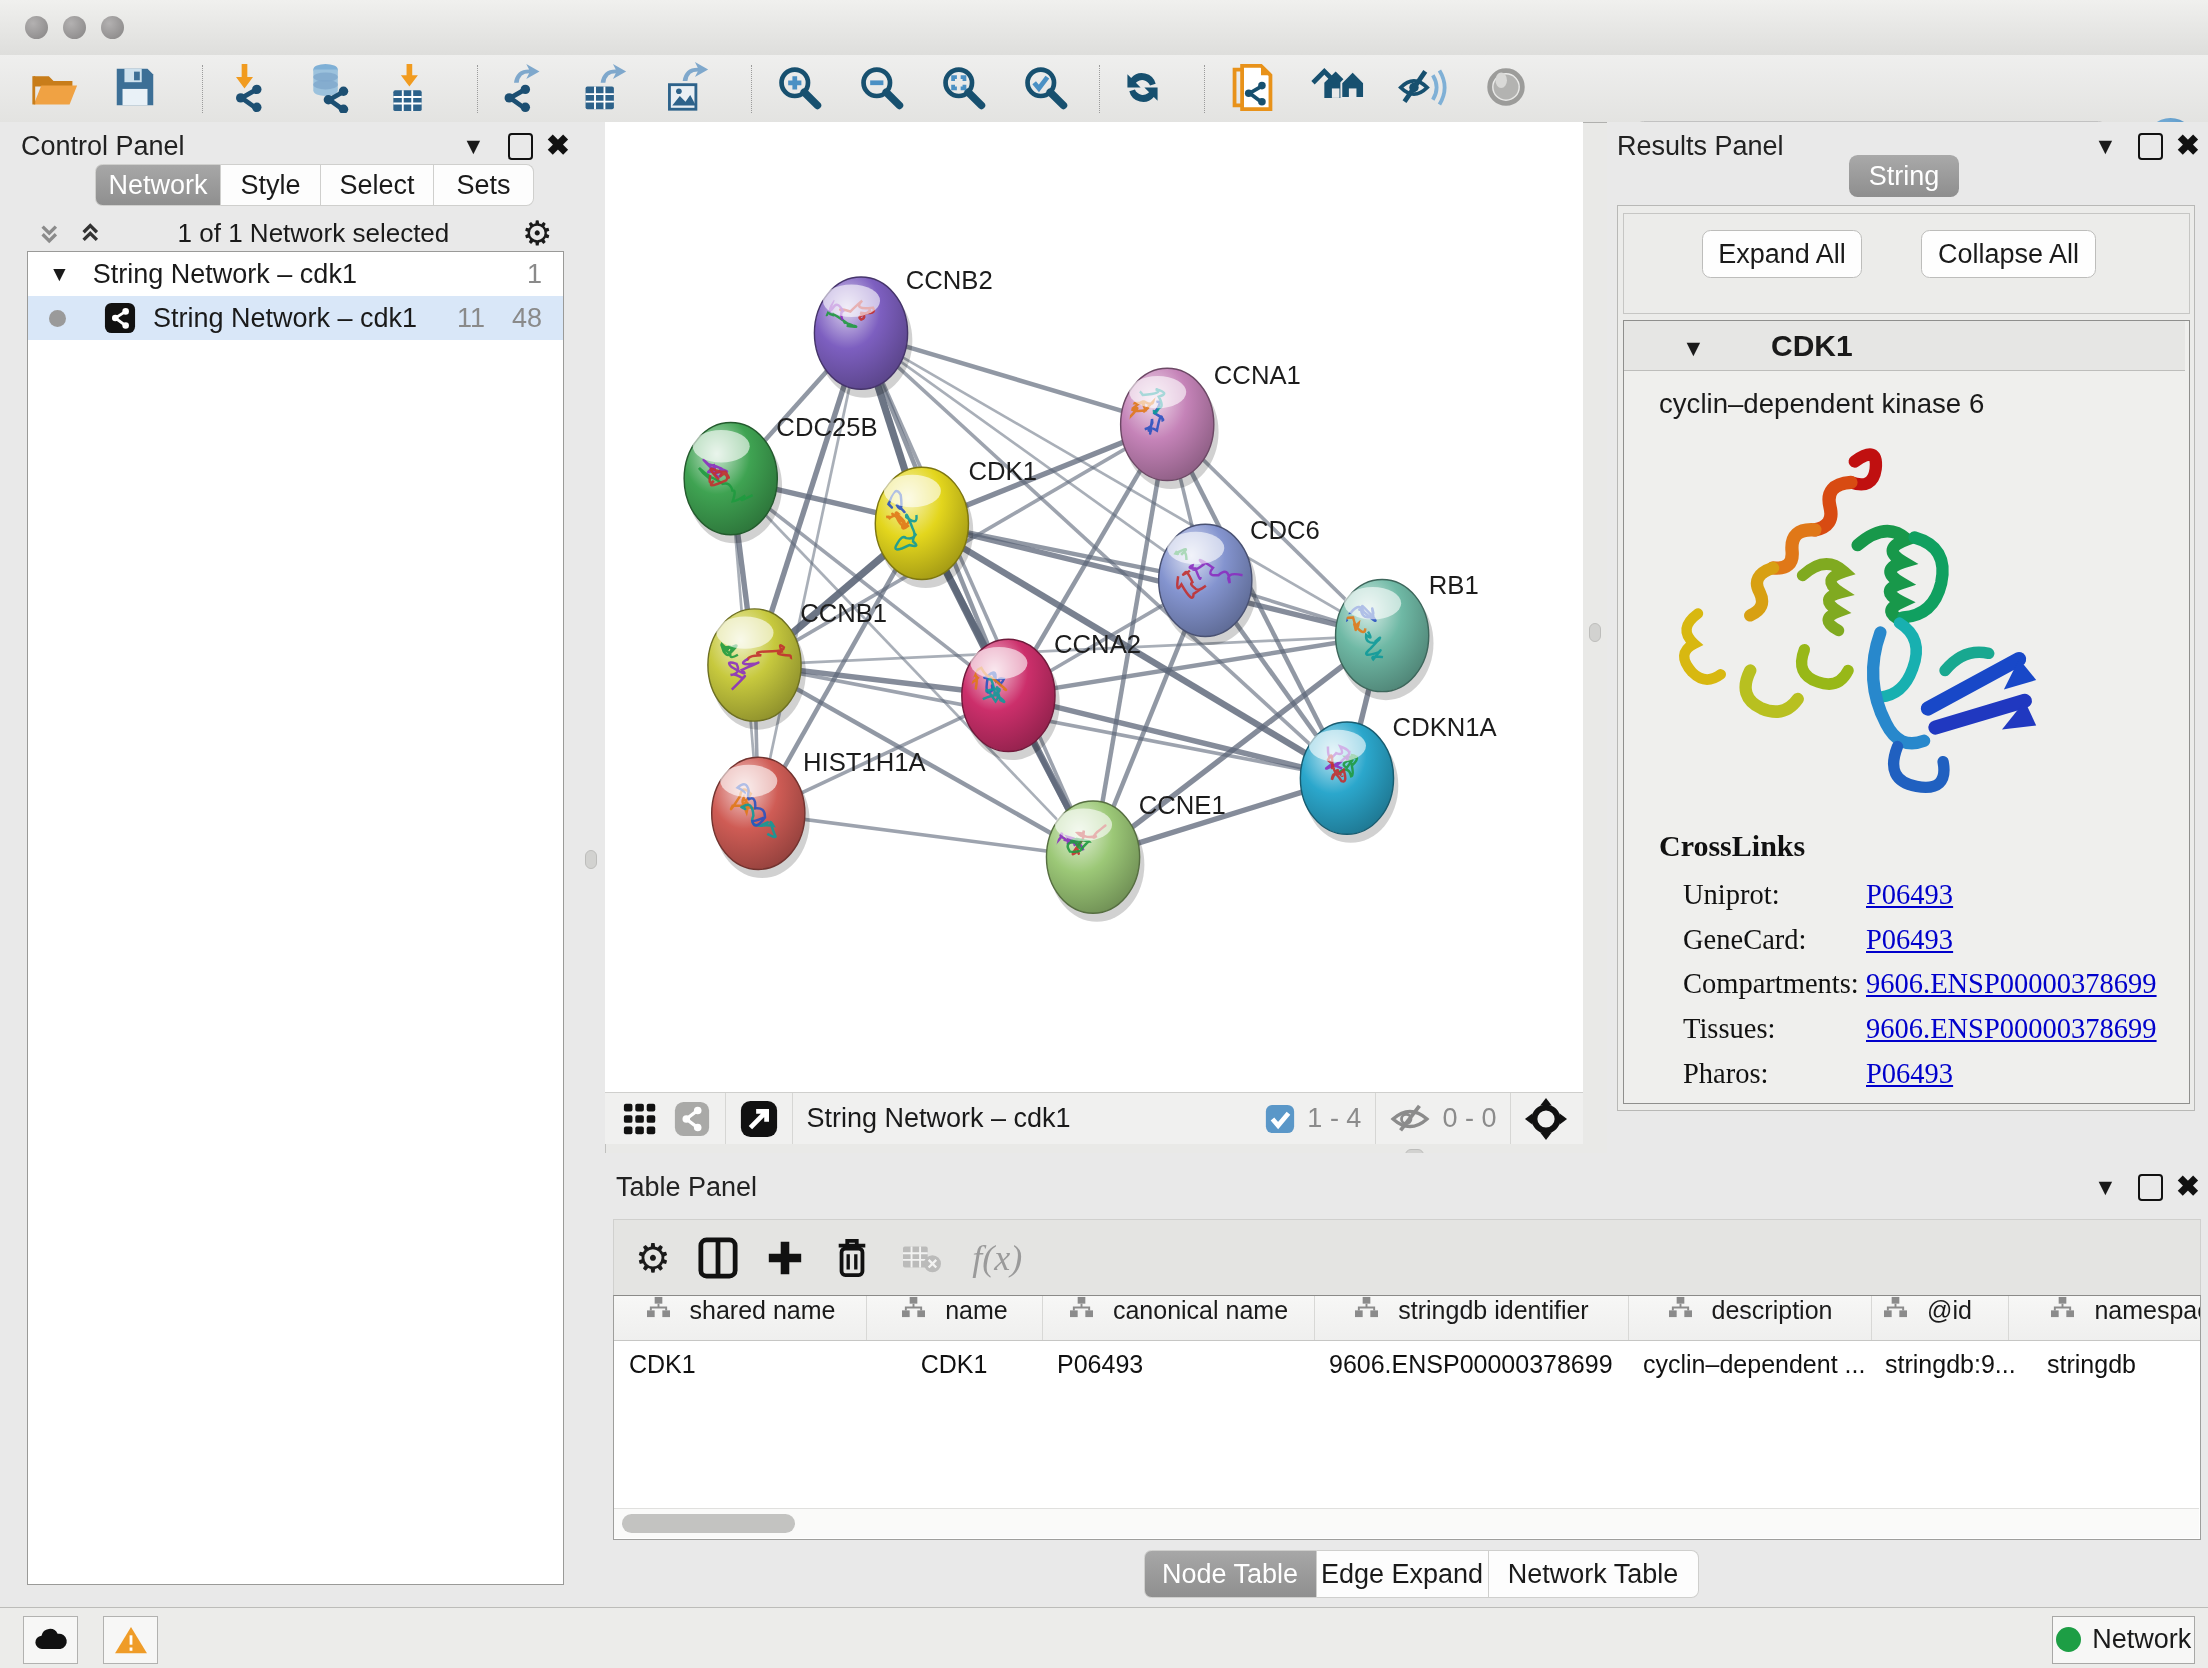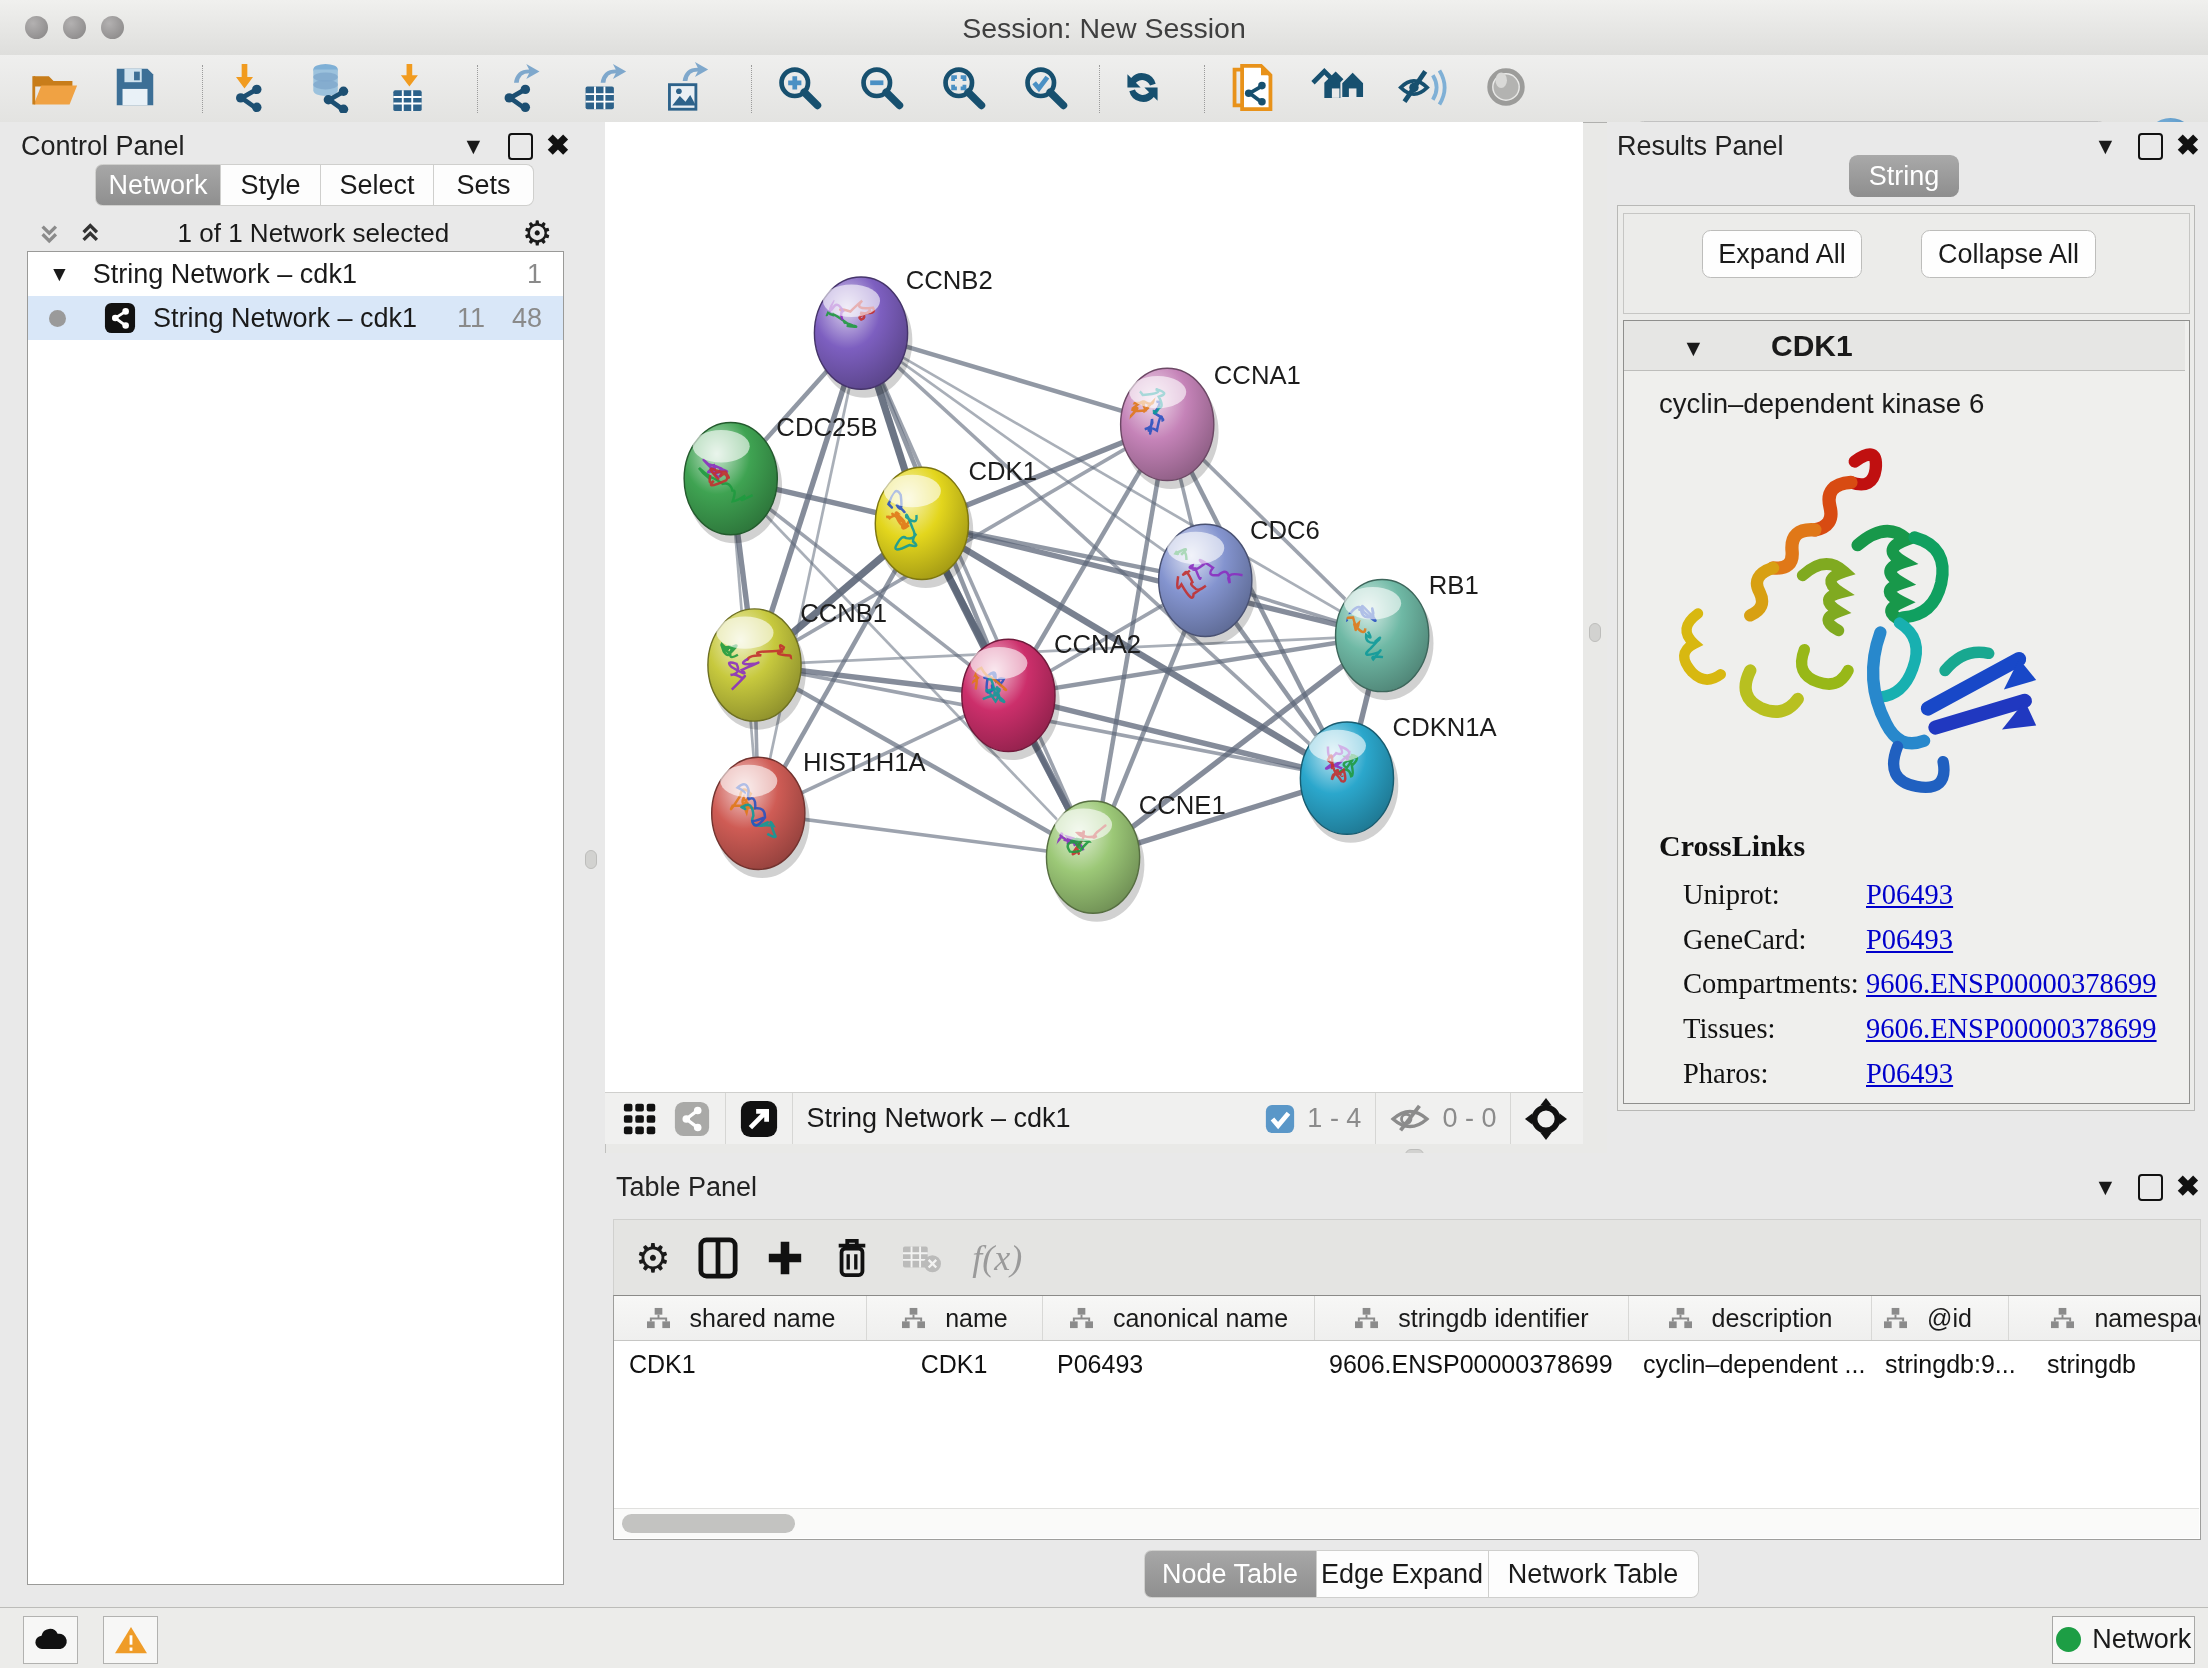--- a/index.html
+++ b/index.html
@@ -41,41 +41,40 @@
   #rp-entry{left:1623px;top:320px;width:565px;height:782px;background:#efefed;border:1.9px solid #8f8f8d;}
   #rp-entry-head{left:1624px;top:321px;width:561px;height:49px;background:#e6e6e4;border-bottom:1px solid #bdbdbb;}
   .serif{font-family:"Liberation Serif",serif;}
   .xl-label{font-size:28.5px;color:#111;}
   .xl-link{font-size:28.5px;color:#0000cc;text-decoration:underline;}
   
   #table-panel{left:605px;top:1153px;width:1604px;height:453px;background:#e9e9e9;}
   #tp-toolbar{left:613px;top:1219px;width:1586px;height:76px;background:#e4e4e2;border:1px solid #d0d0ce;border-bottom:none;display:flex;align-items:center;}
   #tp-box{left:613px;top:1295px;width:1586px;height:243px;background:#fff;border:1px solid #9e9e9c;border-top:1.9px solid #8a8a88;overflow:hidden;}
   #tp-header{position:absolute;left:0;top:0;height:44px;background:linear-gradient(#f7f7f6,#efefee);border-bottom:1px solid #c6c6c4;width:1902px;}
-  .th{position:absolute;top:0;height:44px;display:flex;align-items:center;justify-content:center;border-right:1px solid #d8d8d6;font-size:25px;color:#1a1a1a;gap:18px;}
+  .th{position:absolute;top:0;height:44px;display:flex;justify-content:center;border-right:1px solid #d8d8d6;font-size:25px;color:#1a1a1a;gap:18px;}
   .td{position:absolute;top:49px;height:38px;font-size:25px;color:#111;display:flex;align-items:center;}
   #tp-hscroll{left:614px;top:1508px;width:1585px;height:28.5px;background:#fafaf9;border-top:1px solid #e0e0de;}
   #tp-thumb{left:7.6px;top:4.8px;width:173px;height:19px;background:#c3c3c1;border-radius:9.5px;}
   #tp-tabs{left:605px;top:1550px;width:1604px;height:49px;text-align:center;}
   
   #status-bar{left:0;top:1607px;width:2208px;height:61px;background:#ececea;border-top:1px solid #bcbcba;}
   .sb-btn{top:7.6px;width:53px;height:46px;background:#f7f7f6;border:1px solid #b2b2b0;display:flex;align-items:center;justify-content:center;}
   #memory-btn{left:2052px;top:7.6px;width:141px;height:46px;background:#f7f7f6;border:1px solid #a8a8a6;display:flex;align-items:center;justify-content:center;gap:11.4px;font-size:27px;}
   .dot-handle{background:#d2d2d0;border:1px solid #bdbdbb;border-radius:7.6px;}
   svg{display:block;}
   .net-label{font-size:27px;fill:#1c1c1c;}
 </style>
 </head>
 <body>
 
 <div id="titlebar" class="abs">
   <div class="abs tl-dot" style="left:25px"></div>
   <div class="abs tl-dot" style="left:63px"></div>
   <div class="abs tl-dot" style="left:101px"></div>
-  <div id="win-title" class="abs">Session: New Session</div>
 </div>
 
 <div id="toolbar" class="abs">
   <div class="abs tb-btn" style="left:27px">
     <svg width="49" height="49" viewBox="0 0 52 52">
         <path d="M4 14 h16 l5 5 h20 v6 H4z" fill="#c87d1a"></path>
         <path d="M4 44 L12 24 h38 L42 44z" fill="#f0a243"></path>
         <path d="M4 44 V14" stroke="#c87d1a" stroke-width="3"></path>
       </svg>
   </div>

